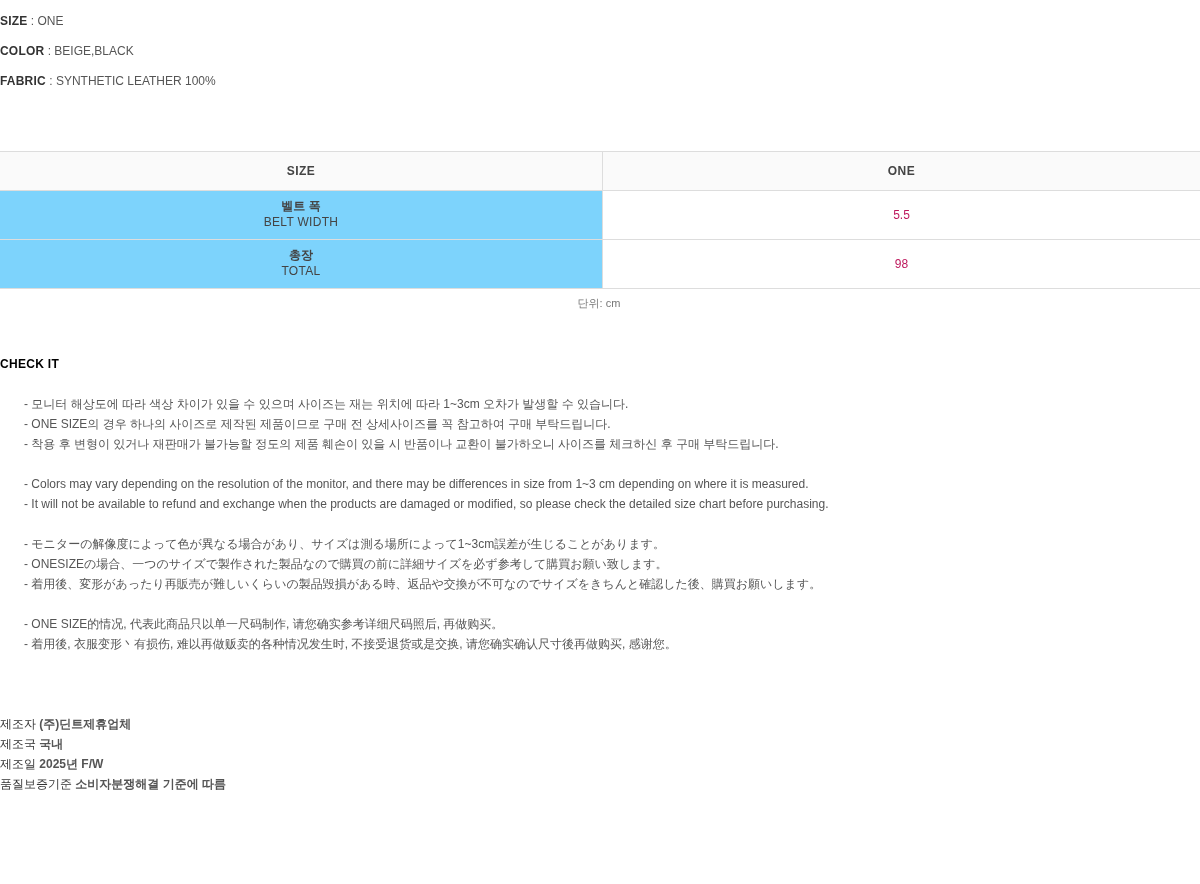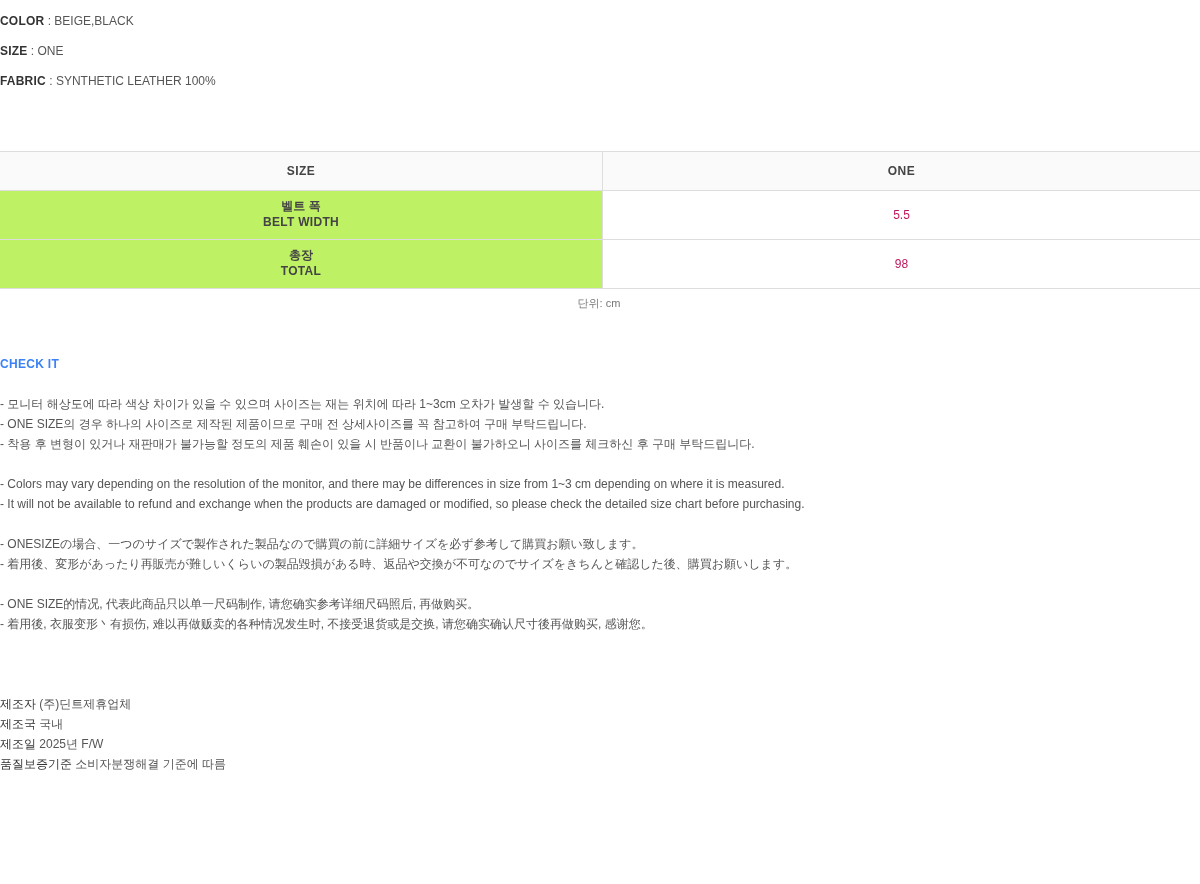--- a/index.html
+++ b/index.html
@@ -64,33 +64,33 @@
     background: #fafafa;
     font-weight: bold;
     color: #444444;
     letter-spacing: 0.5px;
   }
   table.size-table thead th.col-label {
     border-right: 1px solid #dddddd;
     width: 600px;
   }
   table.size-table tbody td.row-label {
-    background: #bef264;
+    background: #7dd3fc;
     border-right: 1px solid #dddddd;
     padding: 7px 0 9px 0;
     line-height: 16px;
   }
   table.size-table tbody td.row-label .ko {
     display: block;
     font-weight: bold;
     color: #444444;
   }
   table.size-table tbody td.row-label .en {
     display: block;
-    font-weight: bold;
+    font-weight: normal;
     color: #444444;
     letter-spacing: 0.3px;
   }
   table.size-table tbody td.value {
     height: 36px;
     color: #be185d;
   }
   .unit-note {
     text-align: center;
     font-size: 11px;
@@ -98,27 +98,28 @@
     padding: 7px 2px 0 0;
   }
 
   
   .checkit {
     margin-top: 43px;
   }
   .checkit-title {
     font-size: 12px;
     font-weight: bold;
-    color: #3b82f6;
+    color: #000000;
     letter-spacing: 0.3px;
     line-height: 20px;
     margin-top: 40px;
   }
   .note-group {
     margin-top: 20px;
+    margin-left: 24px;
   }
   .note-group + .note-group {
     margin-top: 20px;
   }
   .note-line {
     font-size: 12px;
     line-height: 20px;
     color: #555555;
     white-space: nowrap;
   }
@@ -132,35 +133,36 @@
     line-height: 20px;
     color: #555555;
     white-space: nowrap;
   }
   .maker-line .k {
     font-weight: normal;
     color: #333333;
   }
   .maker-line .v {
     color: #555555;
+    font-weight: bold;
   }
 </style>
 </head>
 <body>
 
 <div class="page">
 
   <section class="specs">
     <div class="spec-line">
+      <span class="k">SIZE</span>
+      <span class="v">: ONE</span>
+    </div>
+    <div class="spec-line">
       <span class="k">COLOR</span>
       <span class="v">: BEIGE,BLACK</span>
-    </div>
-    <div class="spec-line">
-      <span class="k">SIZE</span>
-      <span class="v">: ONE</span>
     </div>
     <div class="spec-line">
       <span class="k">FABRIC</span>
       <span class="v">: SYNTHETIC LEATHER 100%</span>
     </div>
   </section>
 
   <section class="table-wrap">
     <table class="size-table">
       <thead>
@@ -197,20 +199,21 @@
       <div class="note-line">- ONE SIZE의 경우 하나의 사이즈로 제작된 제품이므로 구매 전 상세사이즈를 꼭 참고하여 구매 부탁드립니다.</div>
       <div class="note-line">- 착용 후 변형이 있거나 재판매가 불가능할 정도의 제품 훼손이 있을 시 반품이나 교환이 불가하오니 사이즈를 체크하신 후 구매 부탁드립니다.</div>
     </div>
 
     <div class="note-group">
       <div class="note-line">- Colors may vary depending on the resolution of the monitor, and there may be differences in size from 1~3 cm depending on where it is measured.</div>
       <div class="note-line">- It will not be available to refund and exchange when the products are damaged or modified, so please check the detailed size chart before purchasing.</div>
     </div>
 
     <div class="note-group">
+      <div class="note-line">- モニターの解像度によって色が異なる場合があり、サイズは測る場所によって1~3cm誤差が生じることがあります。</div>
       <div class="note-line">- ONESIZEの場合、一つのサイズで製作された製品なので購買の前に詳細サイズを必ず参考して購買お願い致します。</div>
       <div class="note-line">- 着用後、変形があったり再販売が難しいくらいの製品毀損がある時、返品や交換が不可なのでサイズをきちんと確認した後、購買お願いします。</div>
     </div>
 
     <div class="note-group">
       <div class="note-line">- ONE SIZE的情况, 代表此商品只以单一尺码制作, 请您确实参考详细尺码照后, 再做购买。</div>
       <div class="note-line">- 着用後, 衣服变形丶有损伤, 难以再做贩卖的各种情况发生时, 不接受退货或是交换, 请您确实确认尺寸後再做购买, 感谢您。</div>
     </div>
   </section>
 

